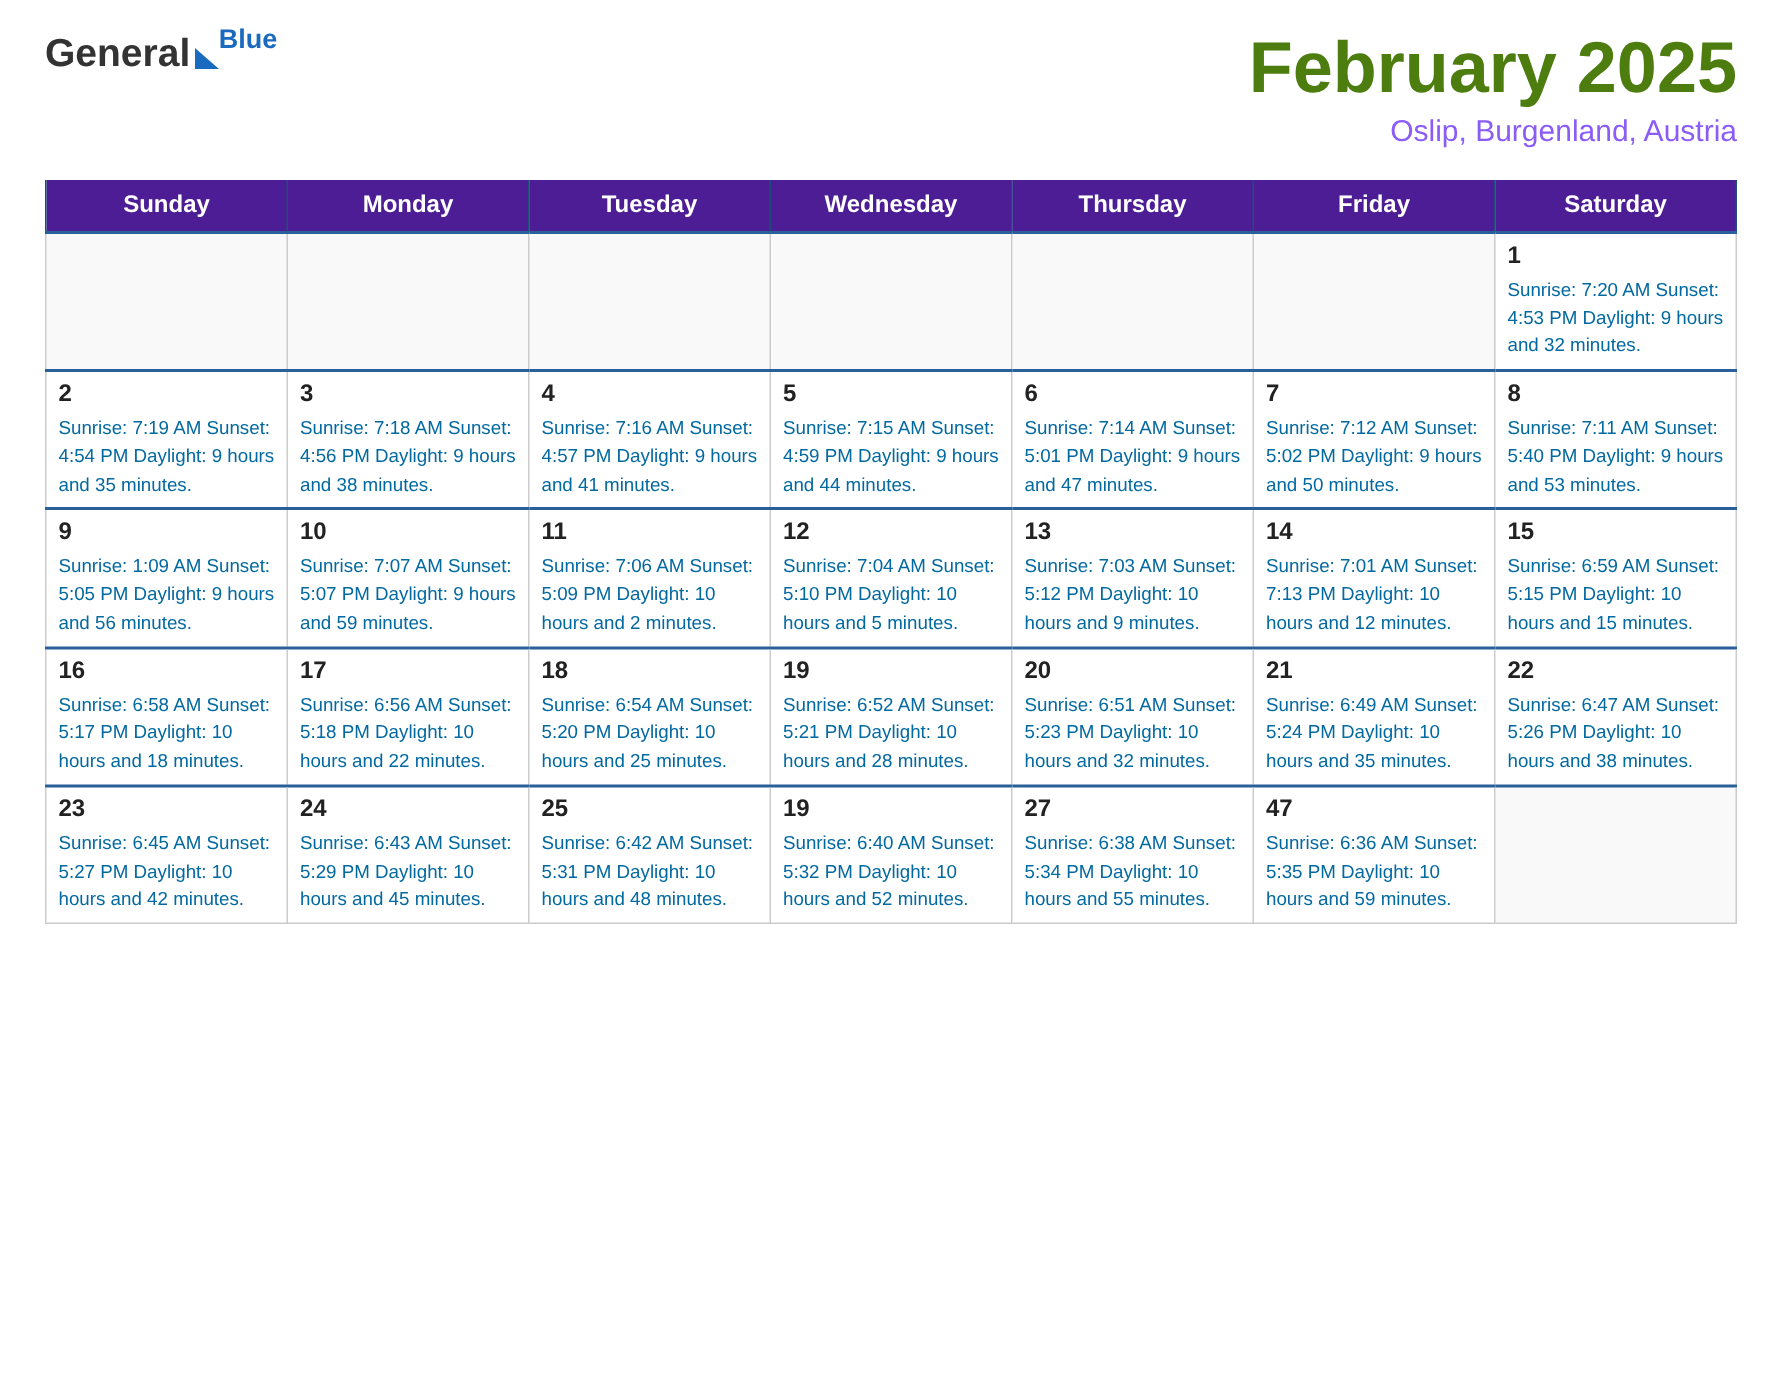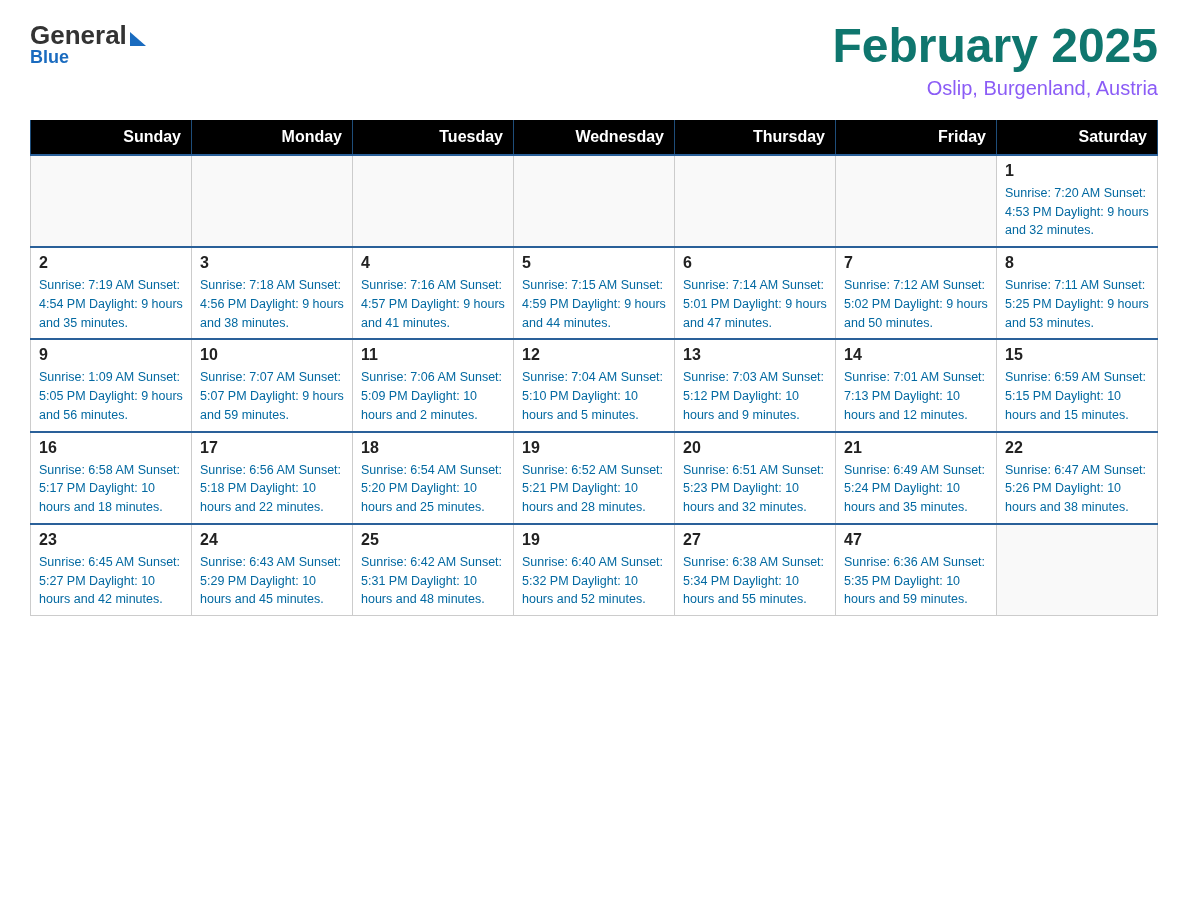--- a/index.html
+++ b/index.html
@@ -15,36 +15,36 @@
       justify-content: space-between;
       align-items: flex-start;
       margin-bottom: 20px;
     }
     .title-area {
       text-align: right;
     }
     .month-title {
       font-size: 48px;
       font-weight: bold;
-      color: #0f766e;
+      color: #4d7c0f;
       line-height: 1.1;
     }
     .location {
       font-size: 20px;
       color: #8b5cf6;
       margin-top: 4px;
     }
     .calendar {
       width: 100%;
       border-collapse: collapse;
     }
     .calendar th {
-      background-color: #000000;
+      background-color: #4c1d95;
       color: #fff;
-      text-align: right;
+      text-align: center;
       padding: 8px 10px;
       font-size: 16px;
       font-weight: bold;
       border: 1px solid #1e4d7a;
     }
     .calendar td {
       border: 1px solid #ccc;
       vertical-align: top;
       padding: 6px 8px;
       width: calc(100% / 7);
@@ -70,21 +70,20 @@
     .calendar tr td {
       border-top: 2px solid #2a6099;
     }
     .calendar thead tr th {
       border-top: none;
     }
 
     
     .logo-wrapper {
       display: flex;
-      flex-direction: column;
       align-items: flex-start;
     }
     .logo-line1 {
       display: flex;
       align-items: center;
     }
     .logo-text-general {
       font-size: 26px;
       font-weight: bold;
       color: #333;
@@ -190,21 +189,21 @@
         <td>
           <span class="day-num">7</span>
           <div class="day-info">Sunrise: 7:12 AM
 Sunset: 5:02 PM
 Daylight: 9 hours
 and 50 minutes.</div>
         </td>
         <td>
           <span class="day-num">8</span>
           <div class="day-info">Sunrise: 7:11 AM
-Sunset: 5:25 PM
+Sunset: 5:40 PM
 Daylight: 9 hours
 and 53 minutes.</div>
         </td>
       </tr>
       <tr>
         <td>
           <span class="day-num">9</span>
           <div class="day-info">Sunrise: 1:09 AM
 Sunset: 5:05 PM
 Daylight: 9 hours

